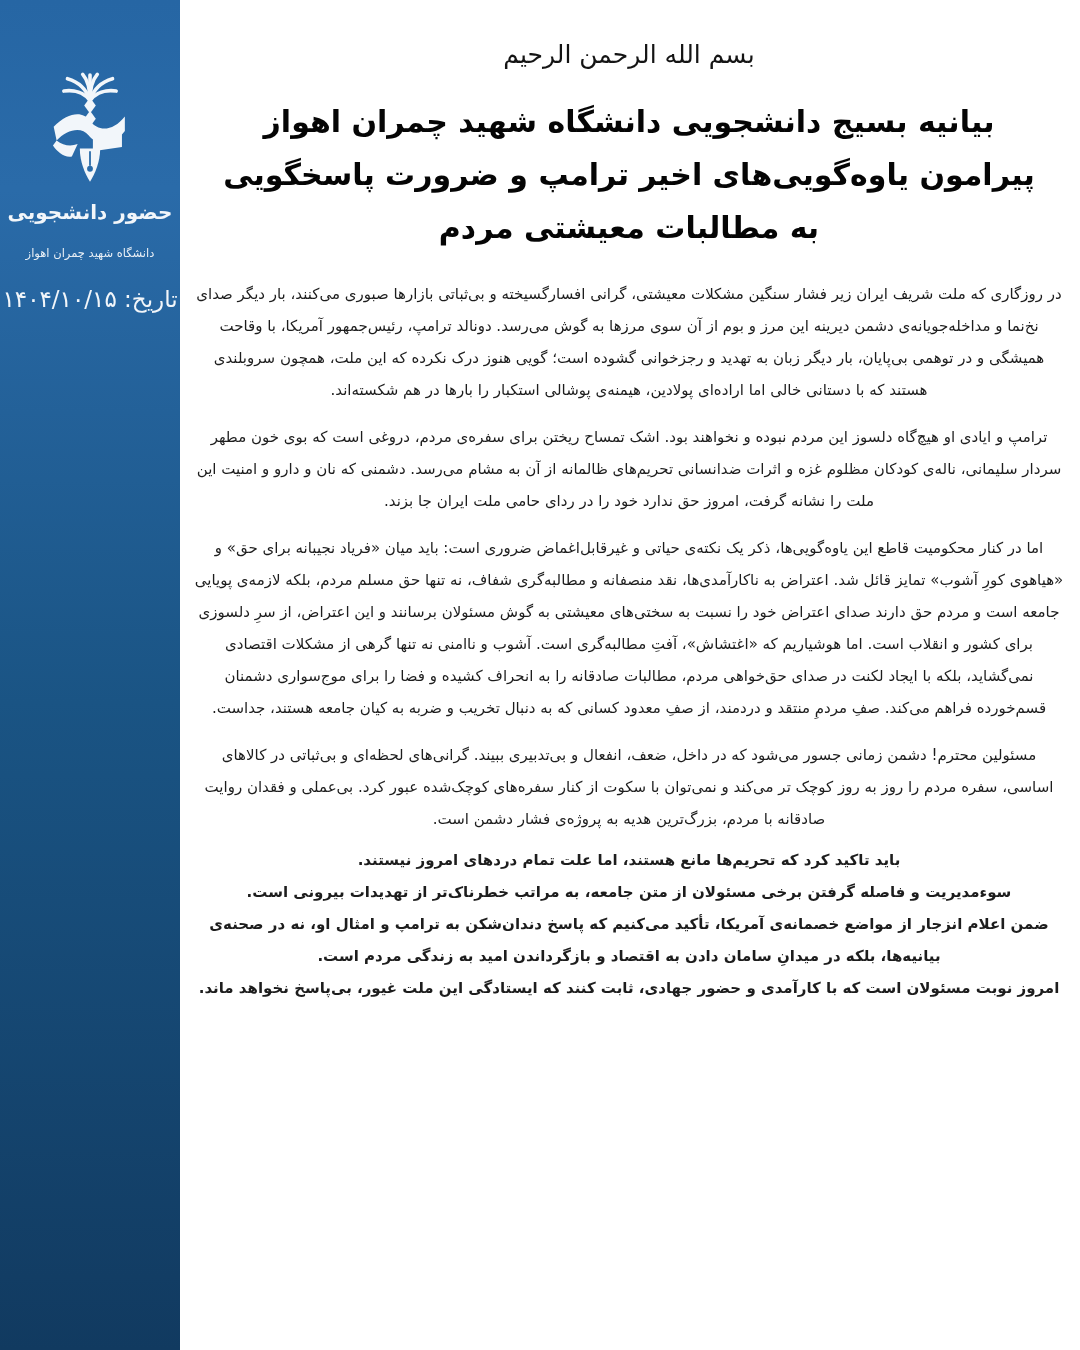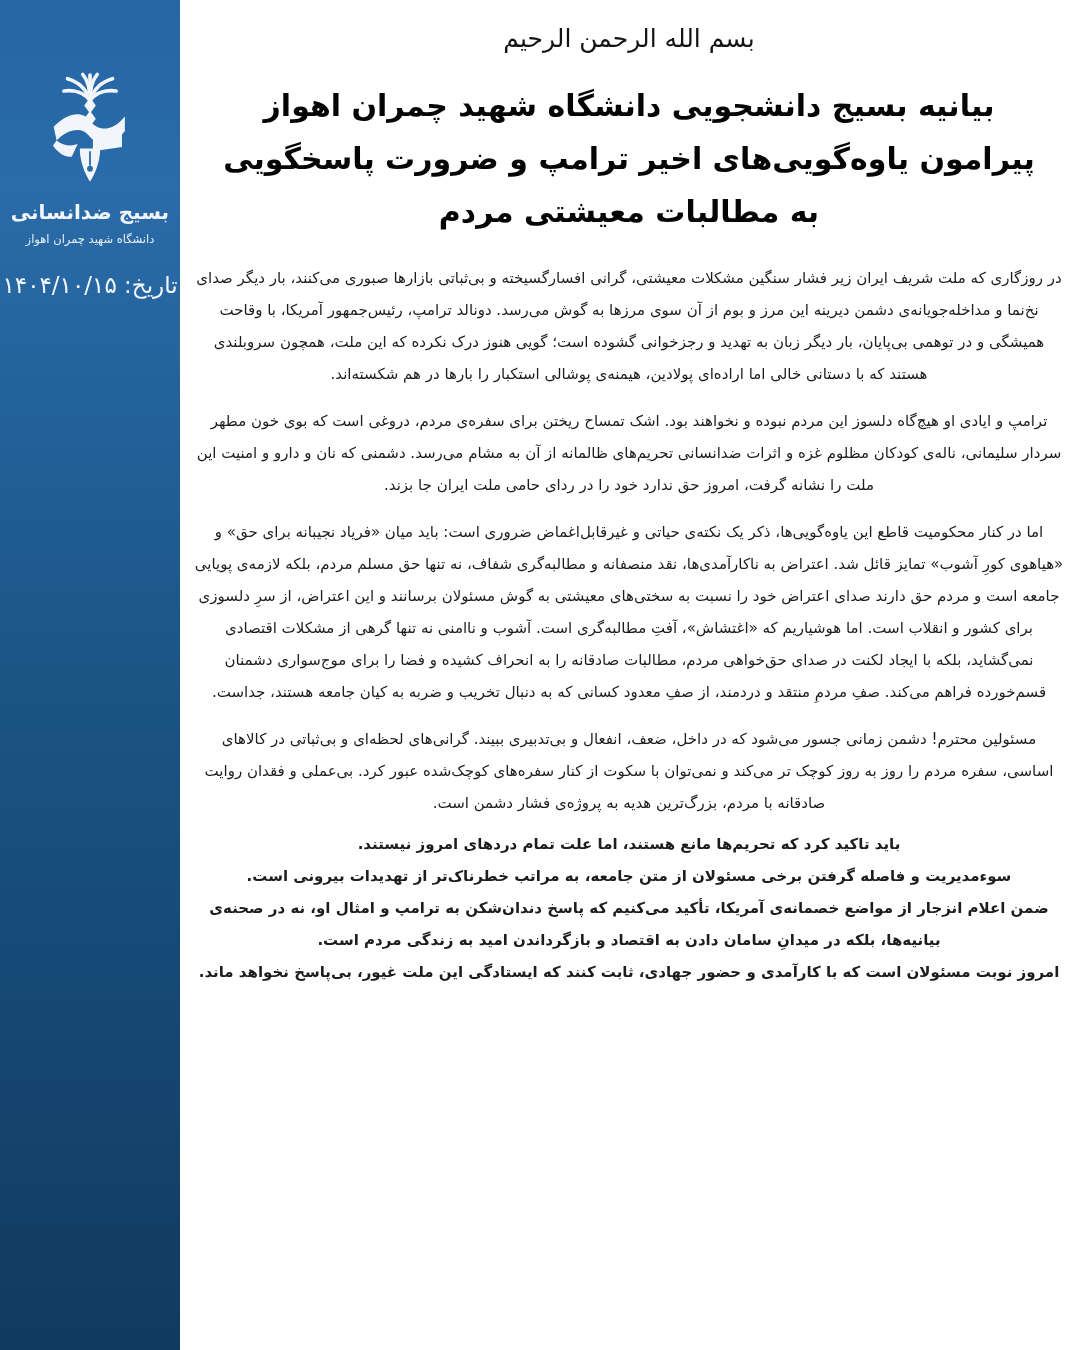--- a/index.html
+++ b/index.html
@@ -11,25 +11,25 @@
   
   .sidebar {
     width: 180px; flex: none; height: 100%;
     background: linear-gradient(180deg, #2666a4 0%, #2a6ba9 14%, #1a5484 52%, #113a60 100%);
     color: #f2f6fa;
     display: flex; flex-direction: column; align-items: center;
     text-align: center;
   }
   .emblem { margin-top: 70px; width: 118px; height: 122px; }
   .org-name { font-size: 20px; font-weight: bold; margin-top: 8px; letter-spacing: 0; direction: rtl; }
-  .org-sub  { font-size: 11.5px; margin-top: 8px; opacity: .95; direction: rtl; }
+  .org-sub  { font-size: 11.5px; margin-top: 22px; opacity: .95; direction: rtl; }
   .date     { font-size: 23px; margin-top: 26px; direction: rtl; }
 
   
-  .content { flex: 1; padding: 18px 16px 0 14px; }
+  .content { flex: 1; padding: 34px 16px 0 14px; }
   .bismillah {
     text-align: center; font-size: 25px; color: #141414;
     direction: rtl; margin-top: 6px;
   }
   .title {
     direction: rtl; text-align: center;
     font-weight: bold; font-size: 30px; line-height: 53px;
     color: #050505; max-width: 830px; margin: 26px auto 0;
   }
   .paras { margin-top: 24px; }
@@ -68,21 +68,21 @@
 
       <path fill="#f2f6fa" d="M64 88 L 104 82 L 104 106 L 64 112 Z"></path>
 
       <path fill="#f2f6fa" d="M14 97 C 23 104, 33 106, 43 102 L 35 119 C 25 121, 15 113, 9 104 Z"></path>
 
       <path fill="#f2f6fa" d="M46 108 L 74 108 C 74 127, 67 142, 60 154 C 53 142, 46 127, 46 108 Z"></path>
       <line x1="60" y1="112" x2="60" y2="132" stroke="#2a6ba9" stroke-width="2.5"></line>
       <circle cx="60" cy="136" r="4" fill="#2a6ba9"></circle>
     </svg>
 
-    <div class="org-name">بسیج ضدانسانی</div>
+    <div class="org-name">حضور دانشجویی</div>
     <div class="org-sub">دانشگاه شهید چمران اهواز</div>
     <div class="date">تاریخ: ۱۴۰۴/۱۰/۱۵</div>
   </aside>
 
   <main class="content">
     <div class="bismillah">بسم الله الرحمن الرحیم</div>
     <h1 class="title">بیانیه بسیج دانشجویی دانشگاه شهید چمران اهواز پیرامون یاوه‌گویی‌های اخیر ترامپ و ضرورت پاسخگویی به مطالبات معیشتی مردم</h1>
 
     <div class="paras" id="paras">
         <p class="para">در روزگاری که ملت شریف ایران زیر فشار سنگین مشکلات معیشتی، گرانی افسارگسیخته و بی‌ثباتی بازارها صبوری می‌کنند، بار دیگر صدای نخ‌نما و مداخله‌جویانه‌ی دشمن دیرینه این مرز و بوم از آن سوی مرزها به گوش می‌رسد. دونالد ترامپ، رئیس‌جمهور آمریکا، با وقاحت همیشگی و در توهمی بی‌پایان، بار دیگر زبان به تهدید و رجزخوانی گشوده است؛ گویی هنوز درک نکرده که این ملت، همچون سروبلندی هستند که با دستانی خالی اما اراده‌ای پولادین، هیمنه‌ی پوشالی استکبار را بارها در هم شکسته‌اند.</p>

